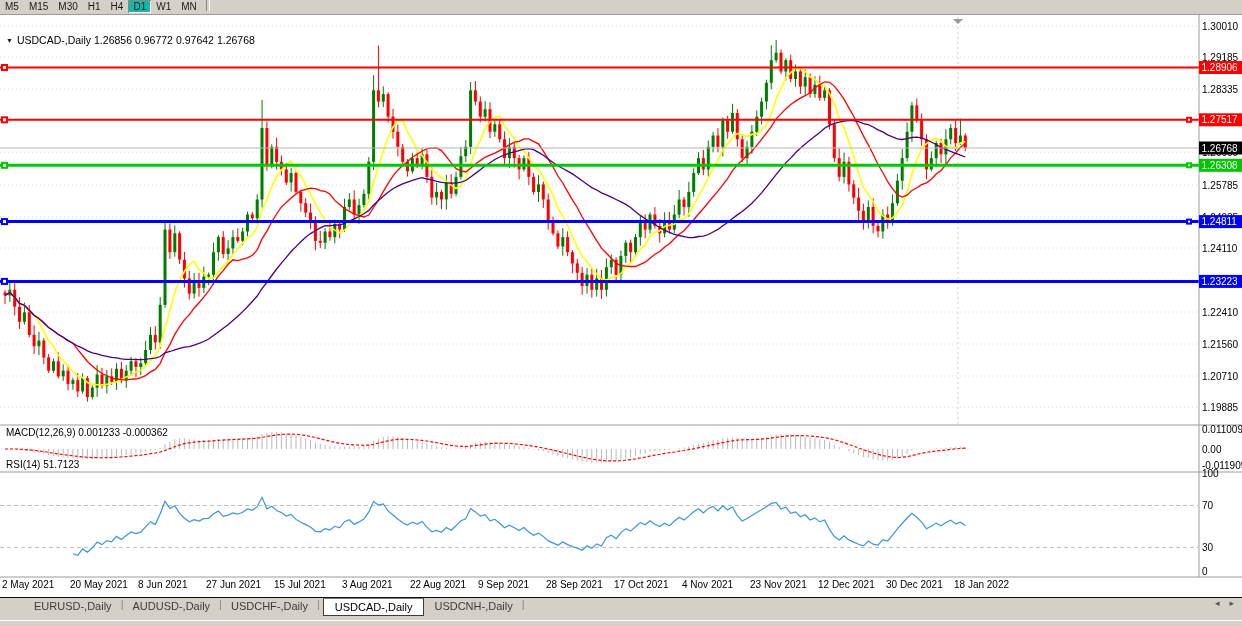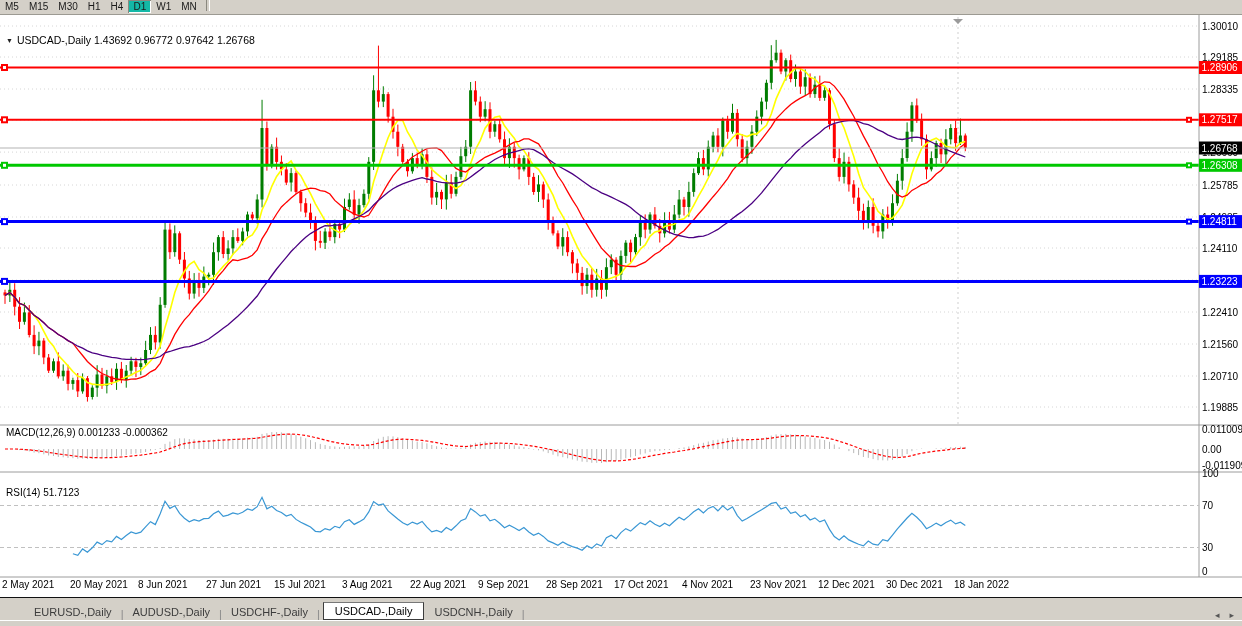--- a/index.html
+++ b/index.html
@@ -10,23 +10,23 @@
   .tf-btn{padding:0 5px;height:13px;line-height:13px;white-space:nowrap}
   .tf-btn.active{background:#14b8a6;box-shadow:inset 1px 1px 0 #8a887f, inset -1px -1px 0 #ffffff}
   .tb-sep{width:2px;height:11px;border-left:1px solid #8a887f;border-right:1px solid #ffffff;margin:0 4px}
   #chart-wrap{position:relative;width:1242px;height:582px;background:#c4b5fd}
   svg{display:block}
   .overlay{position:absolute;pointer-events:none;white-space:nowrap;color:#000}
   #legend{left:6px;top:19px;font-size:10.5px}
   #legend .tri{font-size:7px;vertical-align:1px;margin-right:4px;color:#222}
   #legend span{margin-right:3px}
   #macd-label{left:6px;top:412px;font-size:10px}
-  #rsi-label{left:6px;top:472px;font-size:10px}
+  #rsi-label{left:6px;top:444px;font-size:10px}
   .tab-bar{height:22px;border-top:1px solid #111;background:#d4d0c8;
-           display:flex;align-items:flex-end;font-size:11px;color:#3c3c3c}
+           display:flex;align-items:flex-start;font-size:11px;color:#3c3c3c}
   .tab-lead{width:26px}
   .tab{padding:2px 8px;white-space:nowrap}
   .tab.active{background:#ffffff;border:1px solid #3c3c3c;border-top-color:#777;
               color:#000;padding:2px 11px;margin:0 2px}
   .tab-sep{color:#8a8a8a;margin:0 1px}
   .tab-arrows{margin-left:auto;padding-right:8px;color:#555;font-size:9px;display:flex;gap:10px}
   .status-strip{height:5px;background:#d4d0c8;border-top:1px solid #ffffff}
 </style>
 </head>
 <body>
@@ -752,21 +752,21 @@
         <rect x="1199" y="200.1" width="43" height="13" fill="#0000ff"></rect>
         <text x="1201.5" y="210.1" fill="#ffffff">1.24811</text>
         <rect x="1199" y="259.9" width="43" height="13" fill="#0000ff"></rect>
         <text x="1201.5" y="269.9" fill="#ffffff">1.23223</text>
         <rect x="1199" y="126.5" width="43" height="13" fill="#000000"></rect>
         <text x="1201.5" y="136.5" fill="#ffffff">1.26768</text>
       </g>
     </svg>
 
   <div class="overlay" id="legend" style="position:absolute;">
-    <span class="tri">▼</span><span>USDCAD-,Daily</span><span>1.43692</span><span>0.96772</span><span>0.97642</span><span>1.26768</span>
+    <span class="tri">▼</span><span>USDCAD-,Daily</span><span>1.26856</span><span>0.96772</span><span>0.97642</span><span>1.26768</span>
   </div>
 
   <div class="overlay" id="macd-label">
     <span>MACD(12,26,9)</span>
     <span>0.001233 -0.000362</span>
   </div>
 
   <div class="overlay" id="rsi-label">
     <span>RSI(14)</span>
     <span>51.7123</span>

